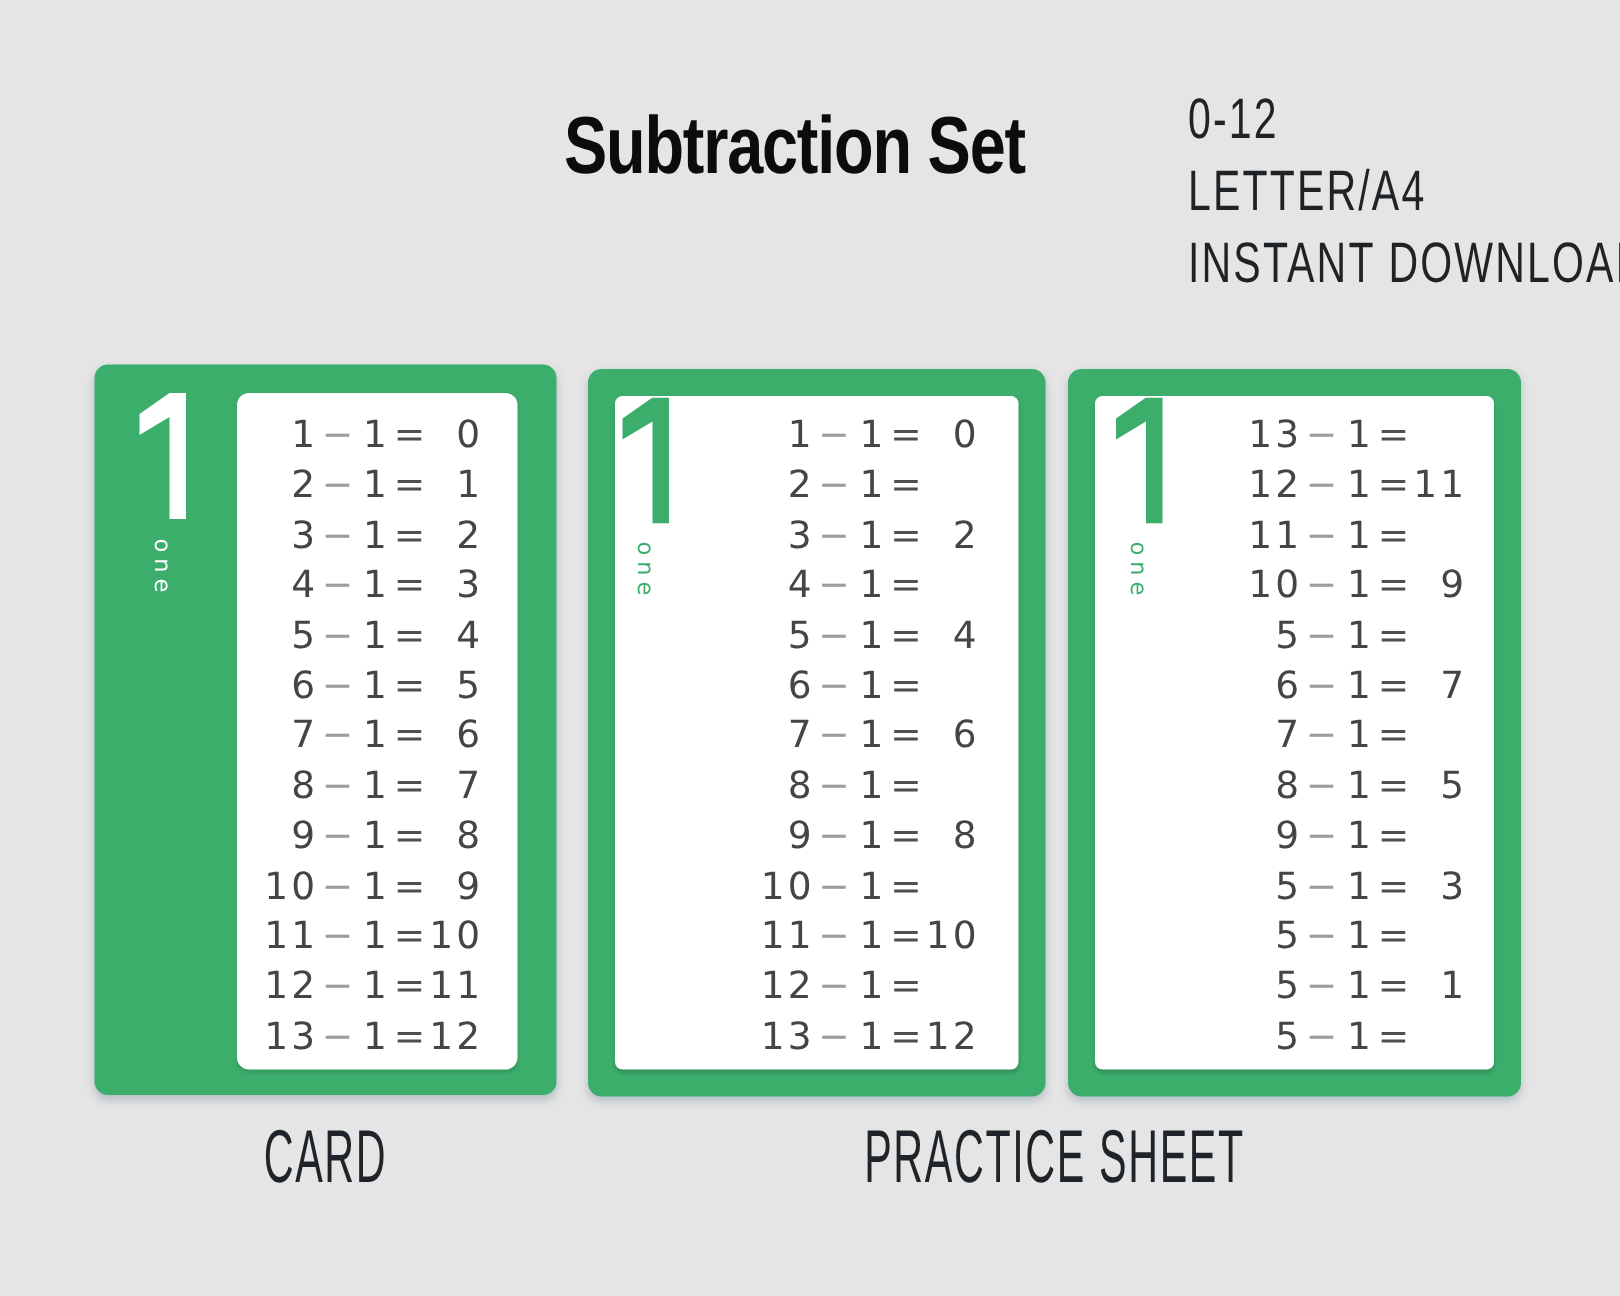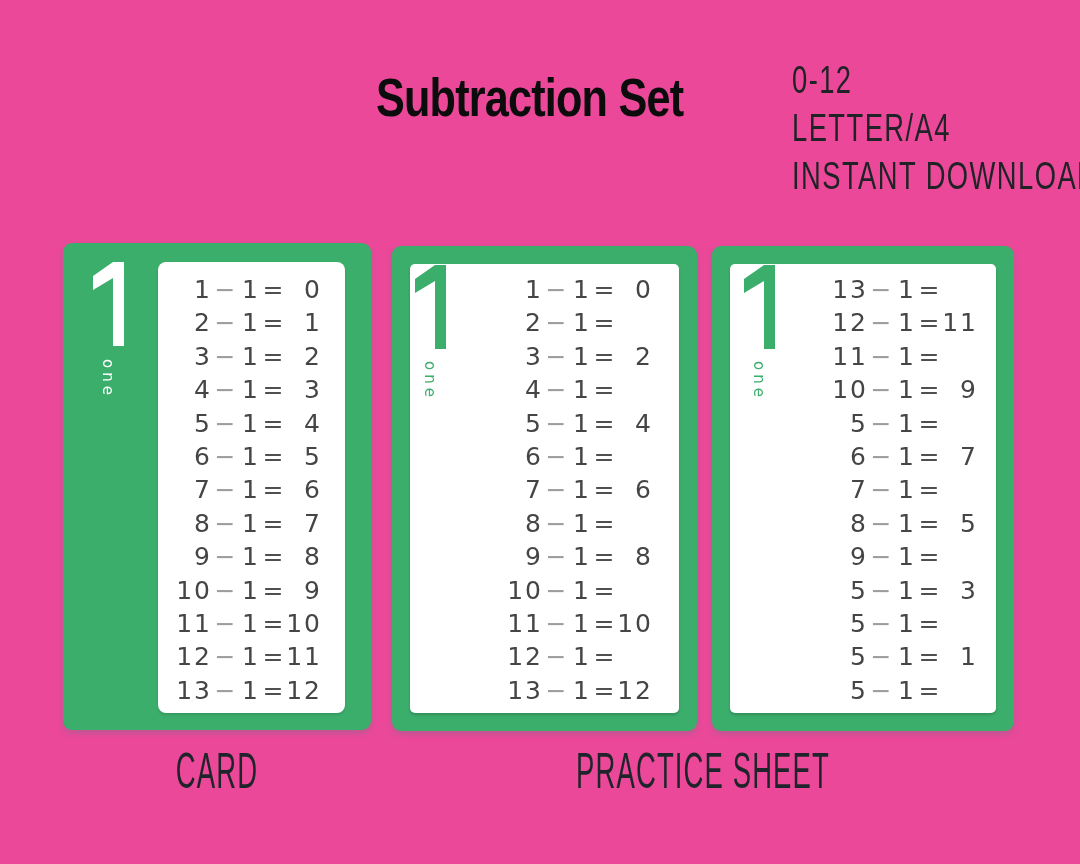--- a/index.html
+++ b/index.html
@@ -1,19 +1,19 @@
 <!DOCTYPE html>
 <html><head>
 <meta charset="utf-8">
 <style>
   html,body{margin:0;padding:0;}
   .canvas{
     position:relative;
     width:1080px;height:864px;
-    background:#ec4899;
+    background:#e5e5e5;
     overflow:hidden;
     font-family:"Liberation Sans", sans-serif;
   }
   
   .title{
     position:absolute;left:376px;top:66px;
     font-size:54px;font-weight:700;color:#0c0c0c;
     letter-spacing:-1px;white-space:nowrap;
     transform:scaleX(0.80);transform-origin:left top;
   }

